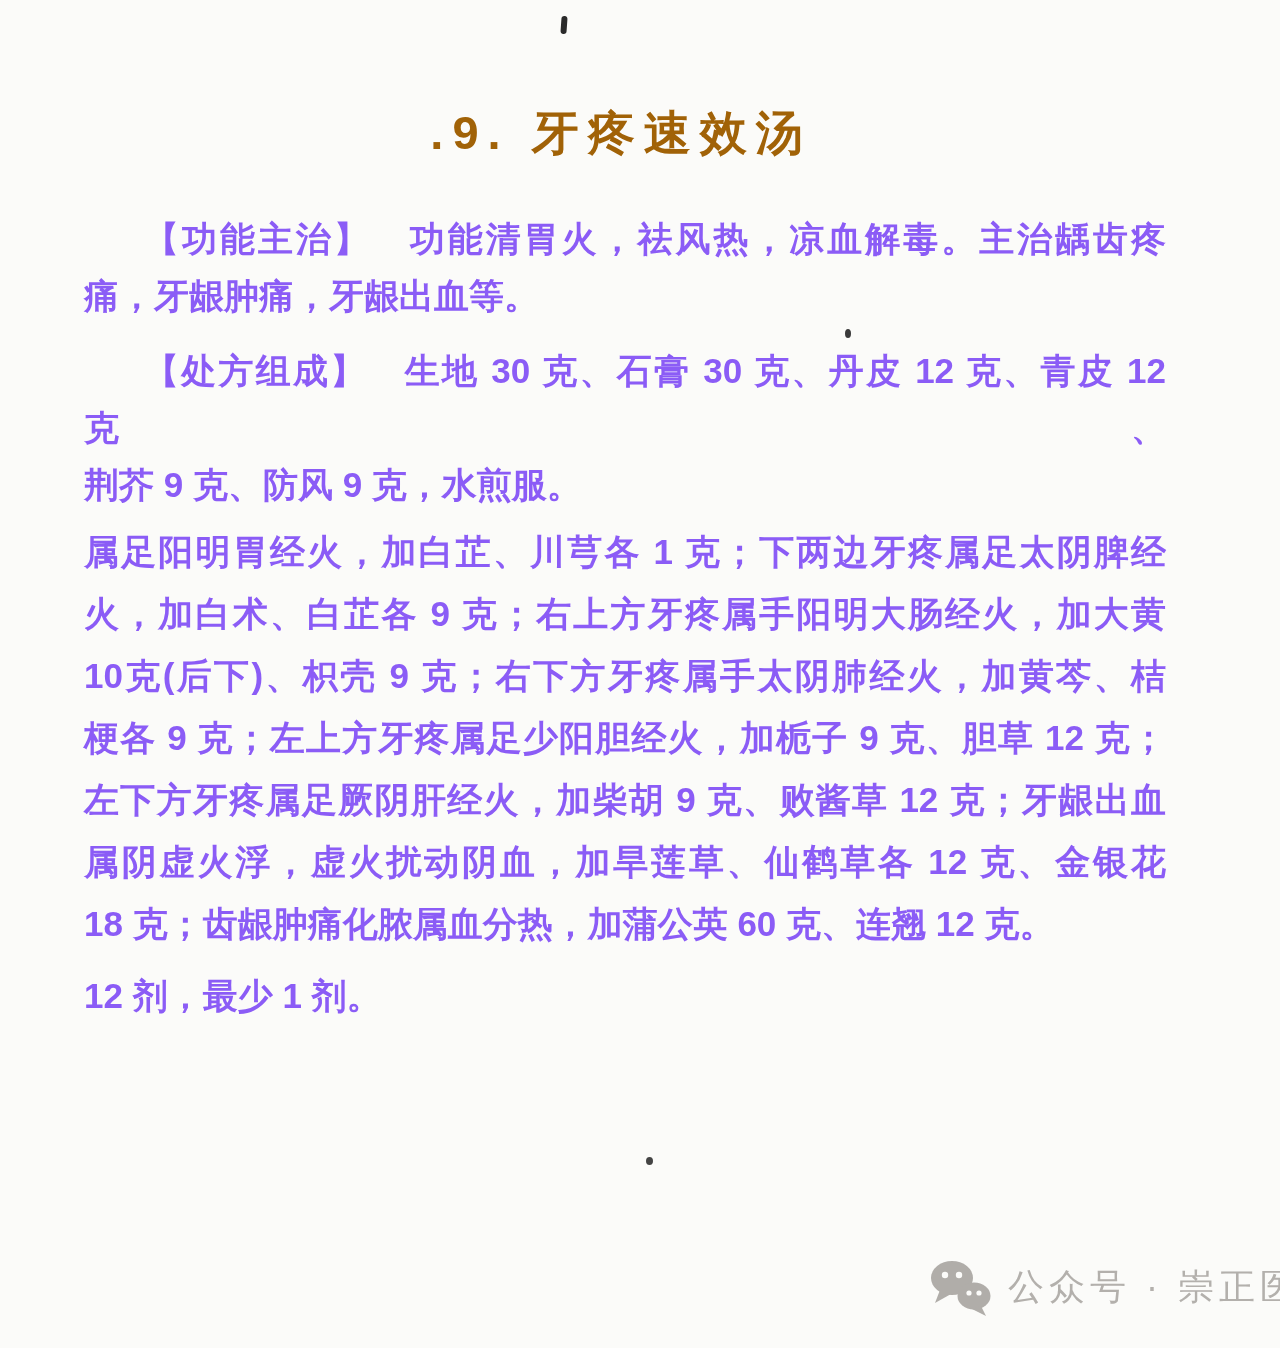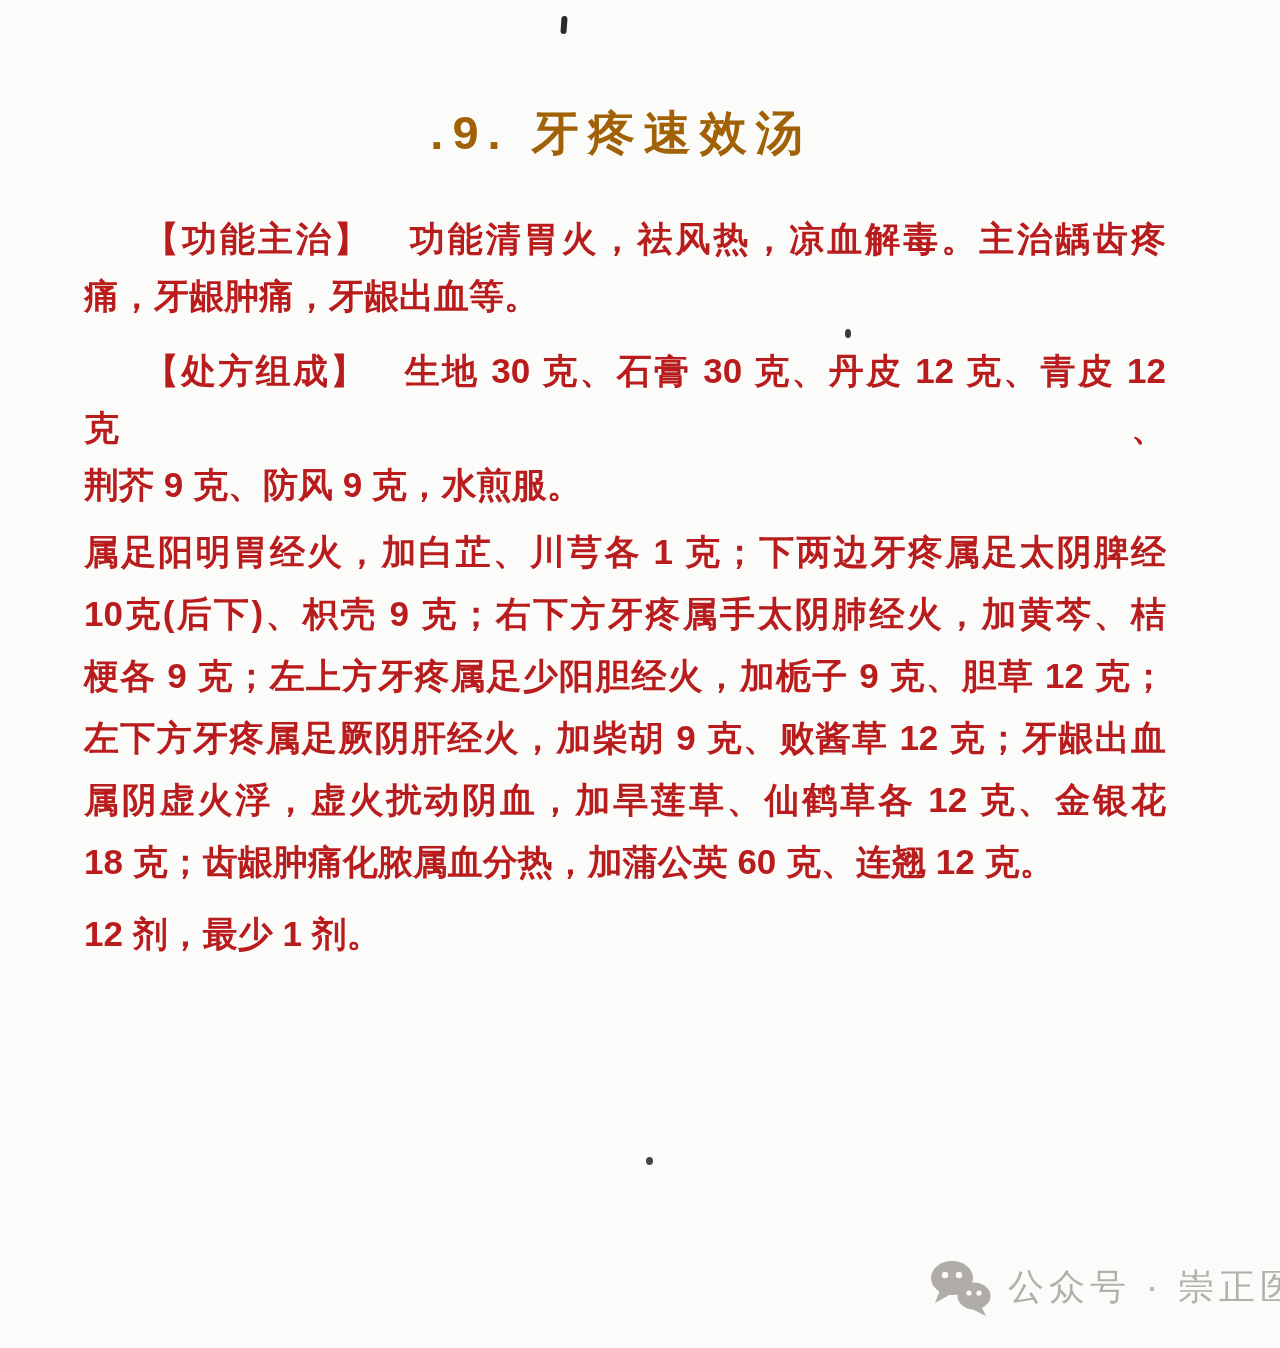--- a/index.html
+++ b/index.html
@@ -32,21 +32,21 @@
     white-space: nowrap;
   }
   
   .content {
     position: absolute;
     top: 210px;
     left: 84px;
     width: 1082px;
     font-size: 35px;
     font-weight: 700;
-    color: #b91c1c;
+    color: #8b5cf6;
   }
   .para { margin: 0; padding: 0; }
   .para-1, .para-2 { line-height: 57px; }
   .para-3 { line-height: 62px; }
   .para-4 { line-height: 62px; }
   .para-1 { margin-bottom: 18px; }
   .para-2 { margin-bottom: 8px; }
   .para-3 { margin-bottom: 10px; }
   .line {
     display: block;
@@ -110,20 +110,21 @@
       <span class="line end">痛，牙龈肿痛，牙龈出血等。</span>
     </p>
 
     <p class="para para-2">
       <span class="line first">【处方组成】　生地 30 克、石膏 30 克、丹皮 12 克、青皮 12 克、</span>
       <span class="line end">荆芥 9 克、防风 9 克，水煎服。</span>
     </p>
 
     <p class="para para-3">
       <span class="line">属足阳明胃经火，加白芷、川芎各 1 克；下两边牙疼属足太阴脾经</span>
+      <span class="line">火，加白术、白芷各 9 克；右上方牙疼属手阳明大肠经火，加大黄</span>
       <span class="line">10克(后下)、枳壳 9 克；右下方牙疼属手太阴肺经火，加黄芩、桔</span>
       <span class="line">梗各 9 克；左上方牙疼属足少阳胆经火，加栀子 9 克、胆草 12 克；</span>
       <span class="line">左下方牙疼属足厥阴肝经火，加柴胡 9 克、败酱草 12 克；牙龈出血</span>
       <span class="line">属阴虚火浮，虚火扰动阴血，加旱莲草、仙鹤草各 12 克、金银花</span>
       <span class="line end">18 克；齿龈肿痛化脓属血分热，加蒲公英 60 克、连翘 12 克。</span>
     </p>
 
     <p class="para para-4">
       <span class="line end">12 剂，最少 1 剂。</span>
     </p>

